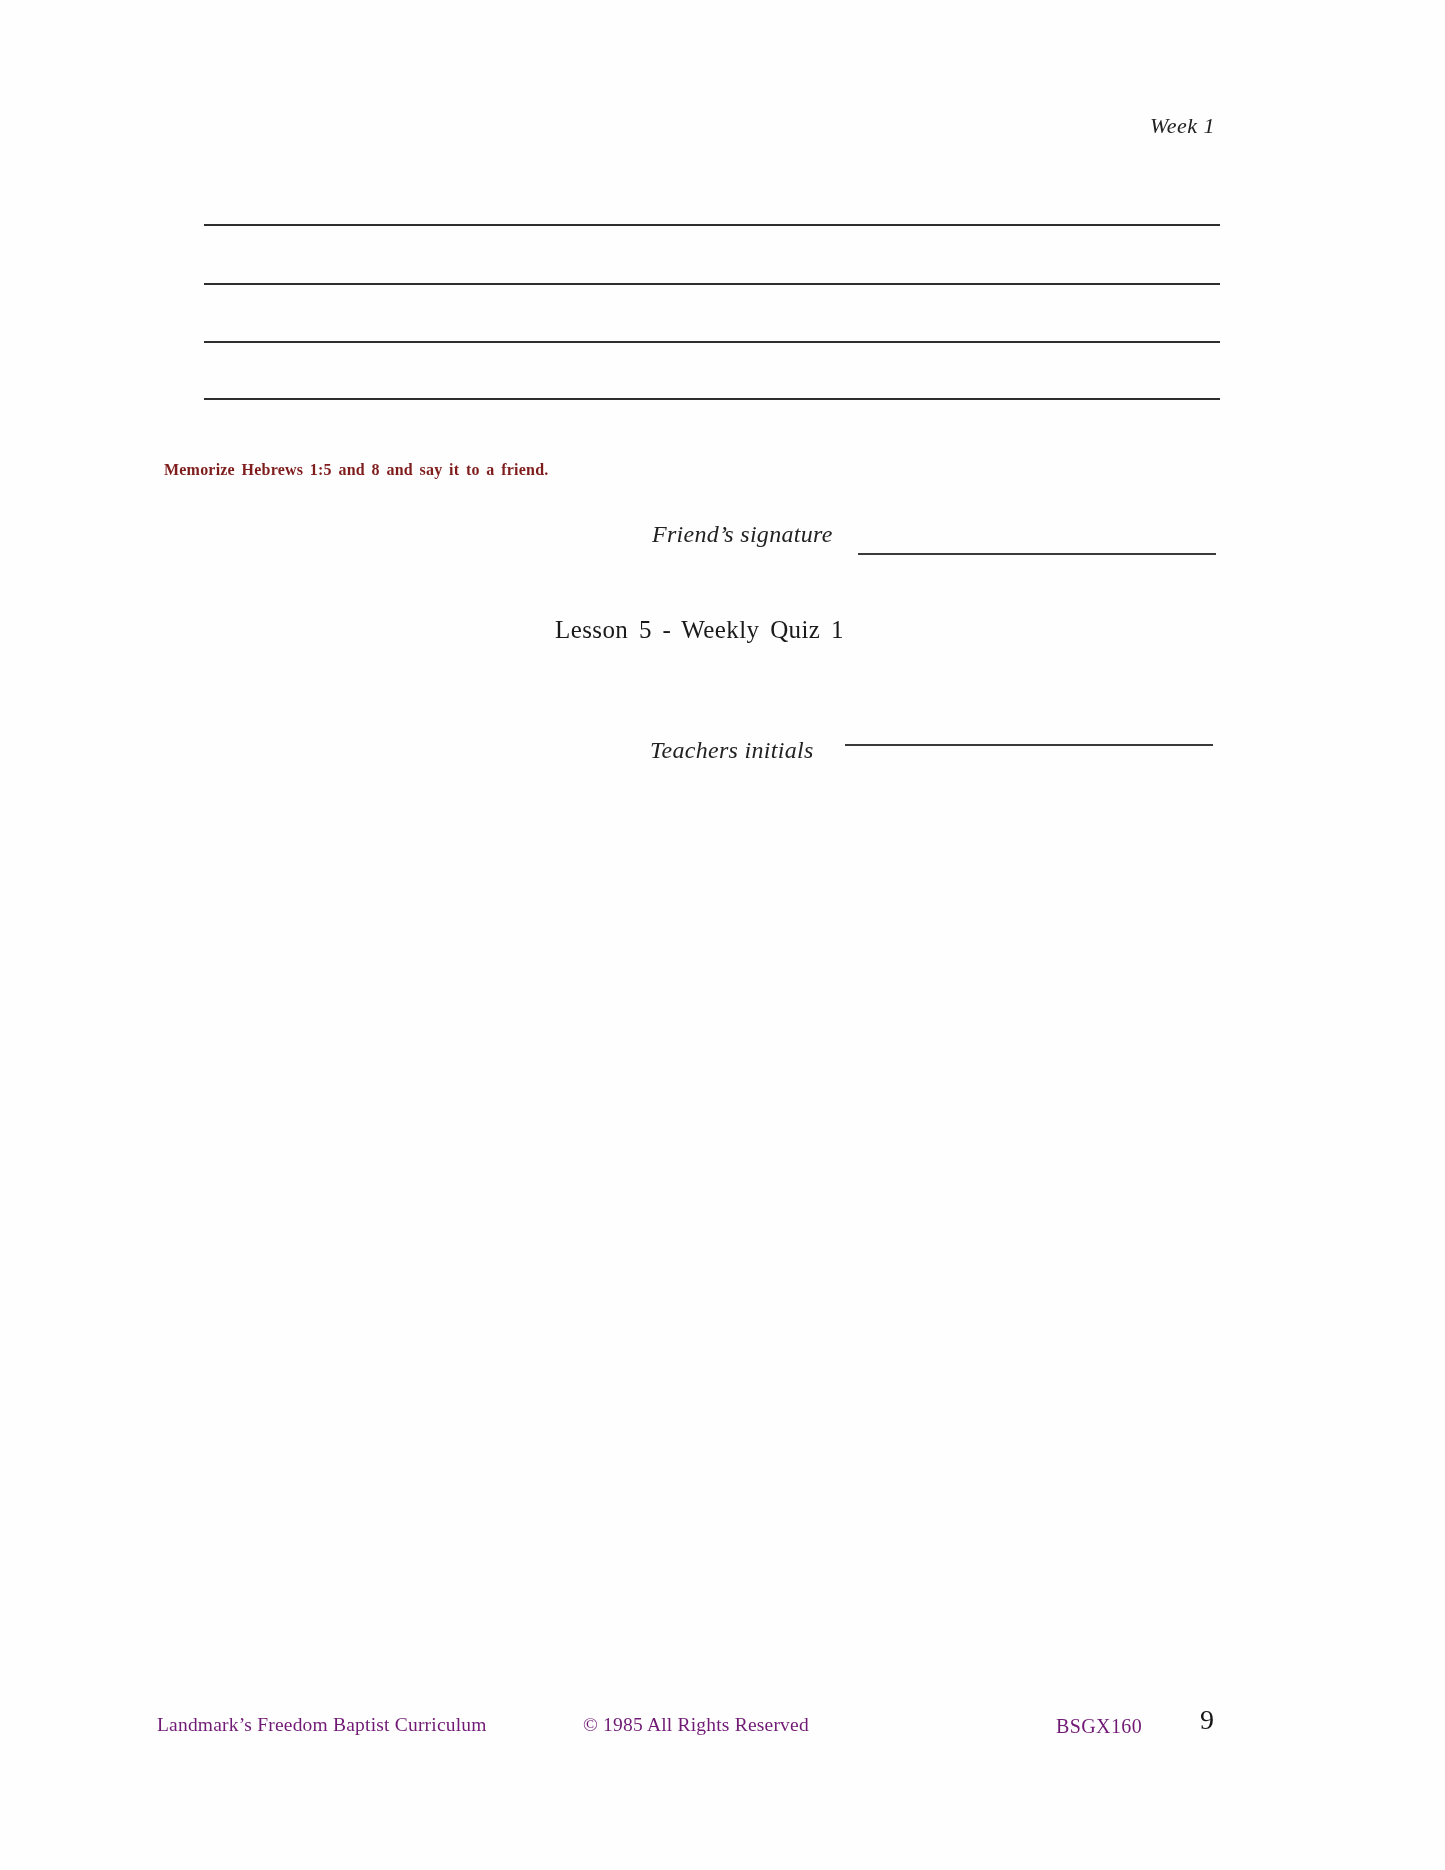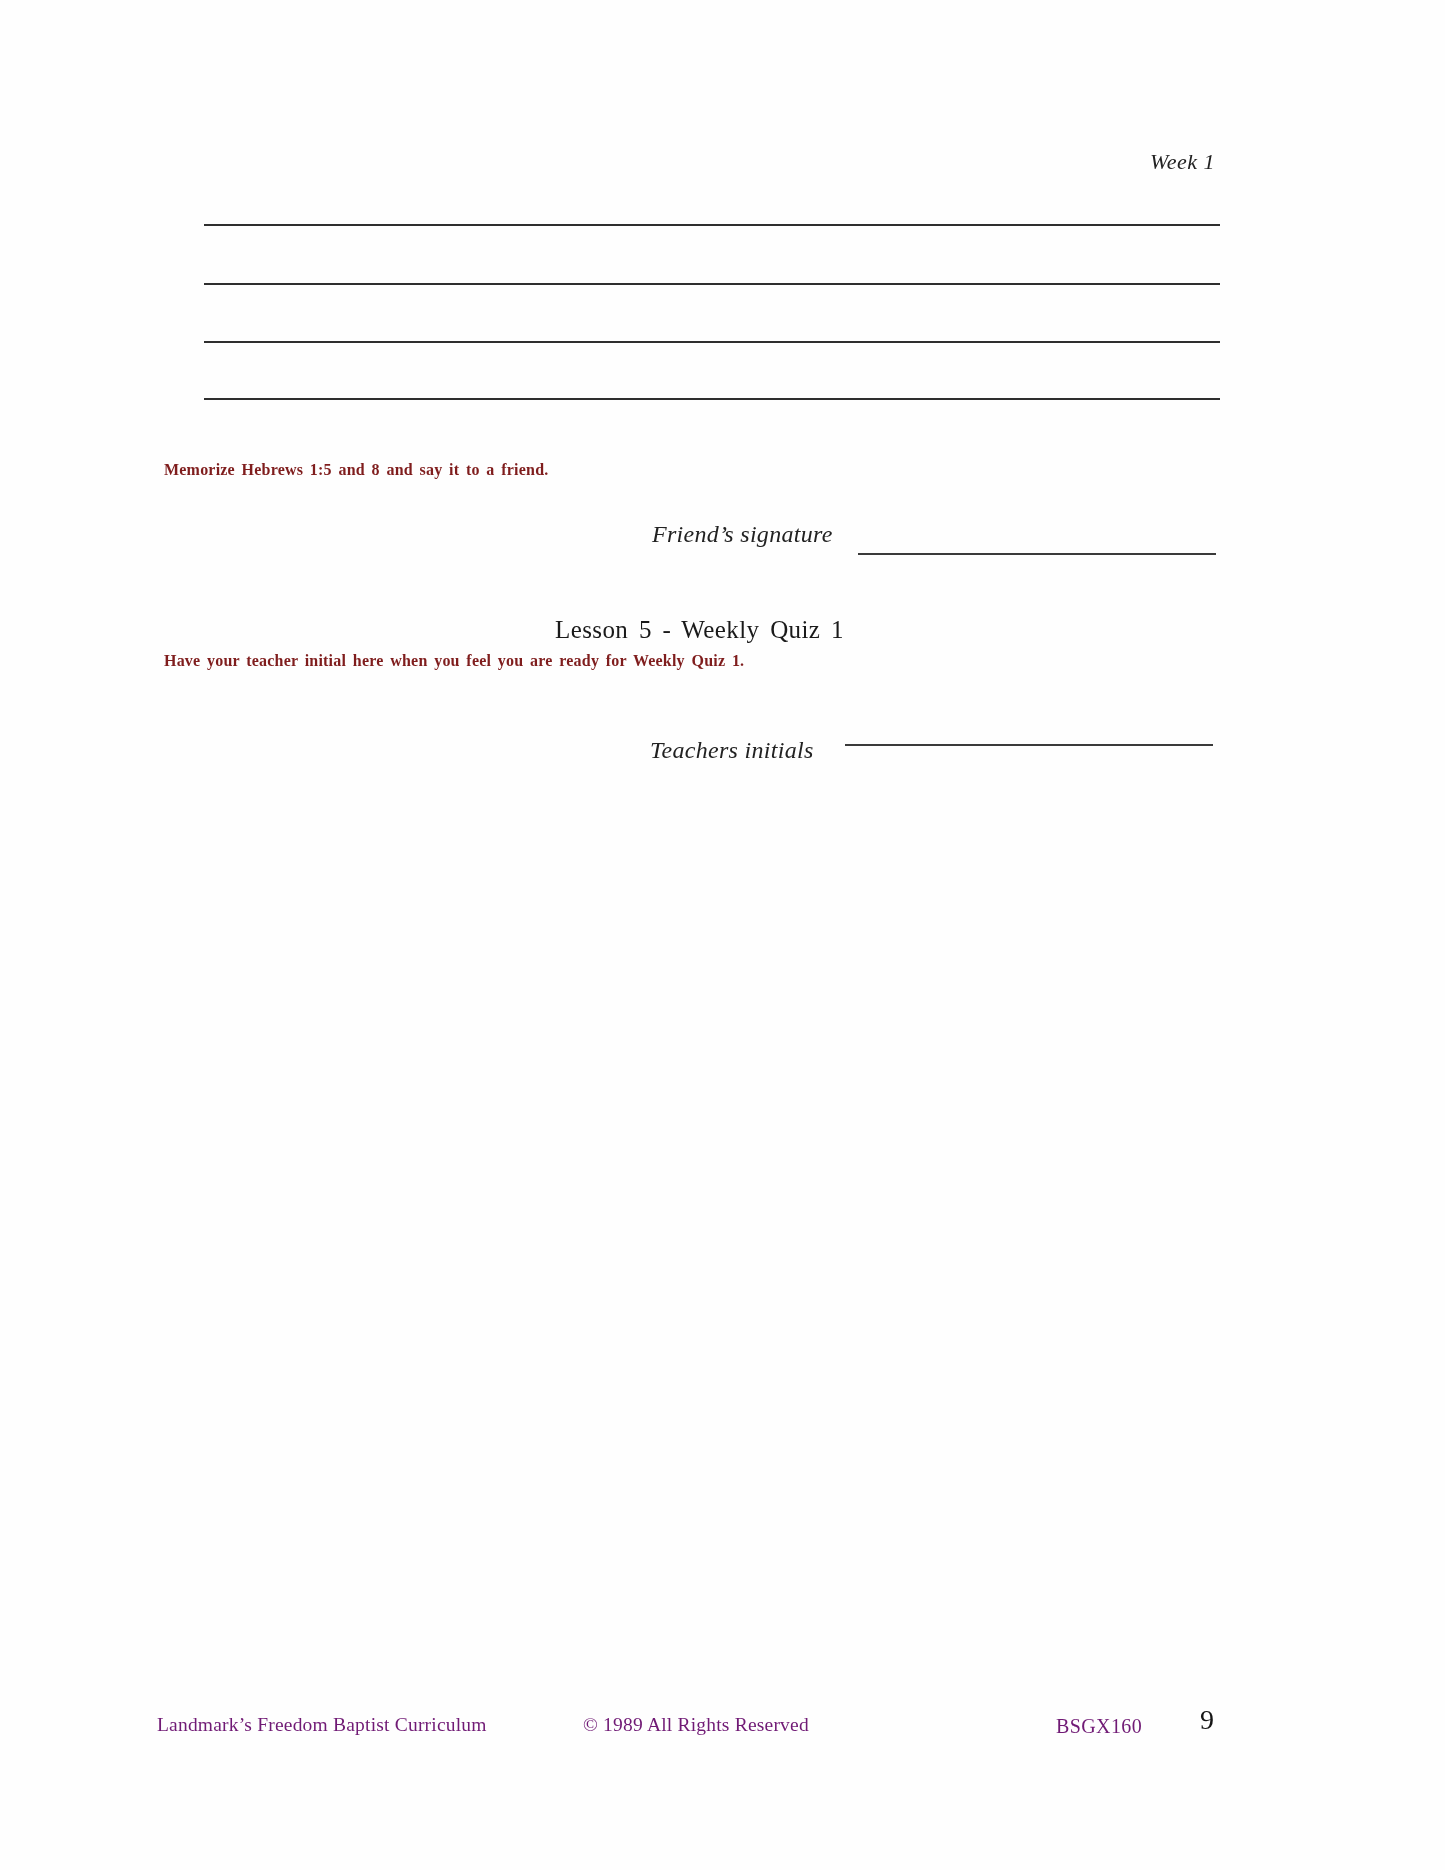--- a/index.html
+++ b/index.html
@@ -28,21 +28,20 @@
     font-size: 22px;
     letter-spacing: 0.4px;
     color: #222;
   }
   .week {
     left: 1150px; top: 113px;
     font-style: italic;
     font-size: 22px;
     letter-spacing: 0.5px;
     color: #222;
-    margin-top: 36px;
   }
 
   .answer-line {
     position: absolute;
     left: 204px;
     width: 1016px;
     height: 0;
     border-bottom: 2px solid #2e2e2e;
   }
   .al-1 { top: 224px; }
@@ -116,26 +115,25 @@
     <div class="answer-line al-4"></div>
   </div>
 
   <span class="abs bold-instruction memorize">Memorize Hebrews 1:5 and 8 and say it to a friend.</span>
 
   <span class="abs sig-label friends-label">Friend’s signature</span>
   <span class="sig-line friends-line"></span>
 
   <h2 class="abs lesson-heading">Lesson 5 - Weekly Quiz 1</h2>
 
-  <span class="abs bold-instruction teacher-instr">Have your teacher initial here when you feel you are ready for Weekly Quiz 1.</span>
 
   <span class="abs sig-label initials-label">Teachers initials</span>
   <span class="sig-line initials-line"></span>
 
   <span class="abs footer-text f-publisher">Landmark’s Freedom Baptist Curriculum</span>
 
-  <span class="abs footer-text f-copyright">© 1989 All Rights Reserved</span>
+  <span class="abs footer-text f-copyright">© 1985 All Rights Reserved</span>
 
   <span class="abs footer-text f-code">BSGX160</span>
 
   <span class="abs footer-text f-page">9</span>
 
 </div>
 
 </body></html>

